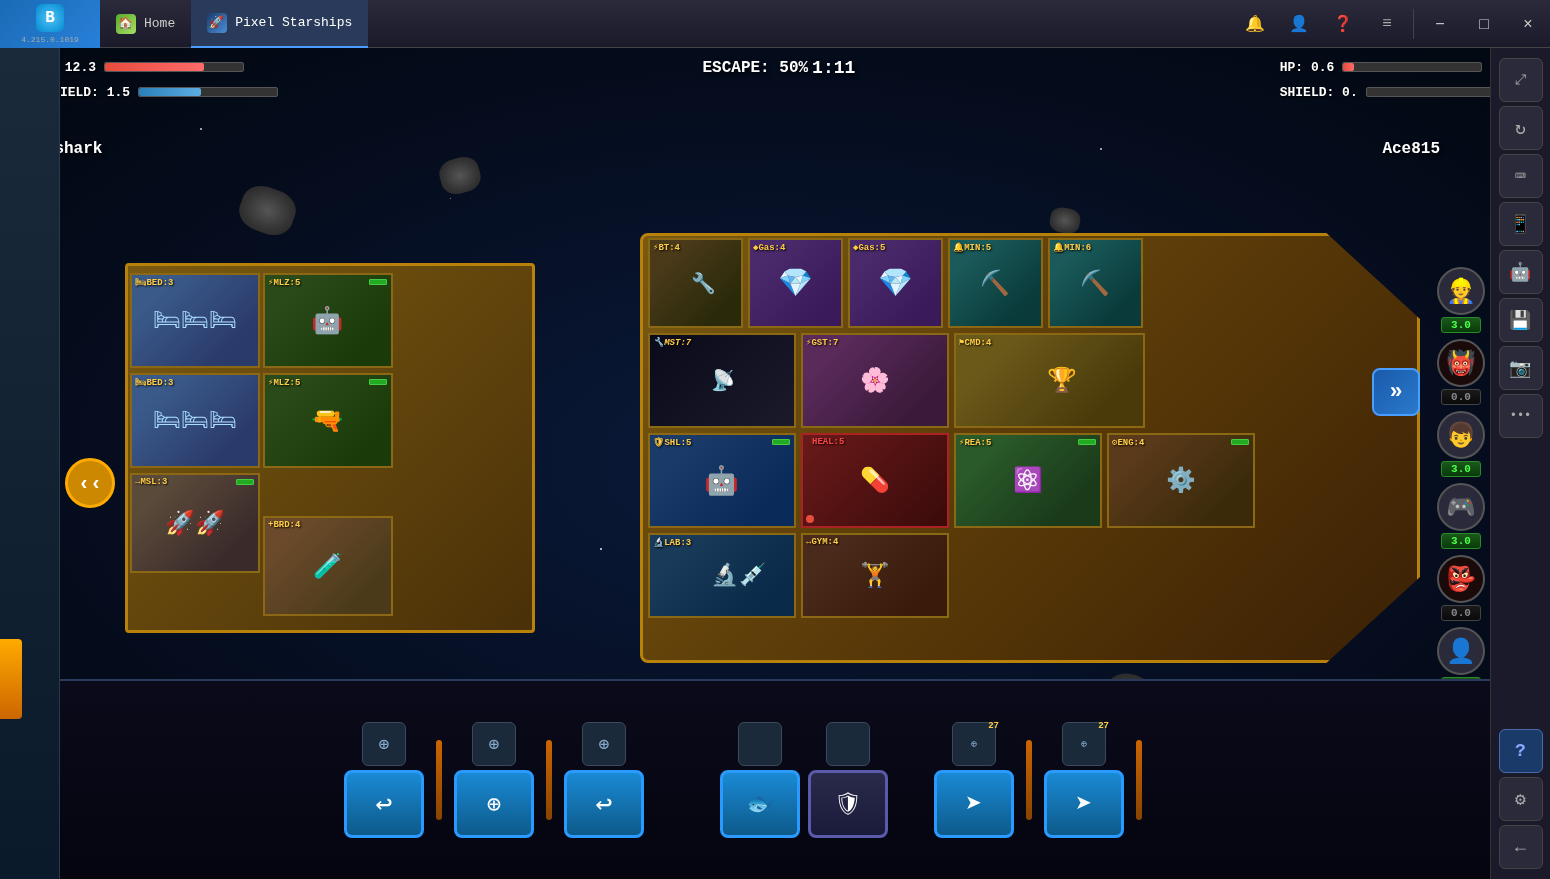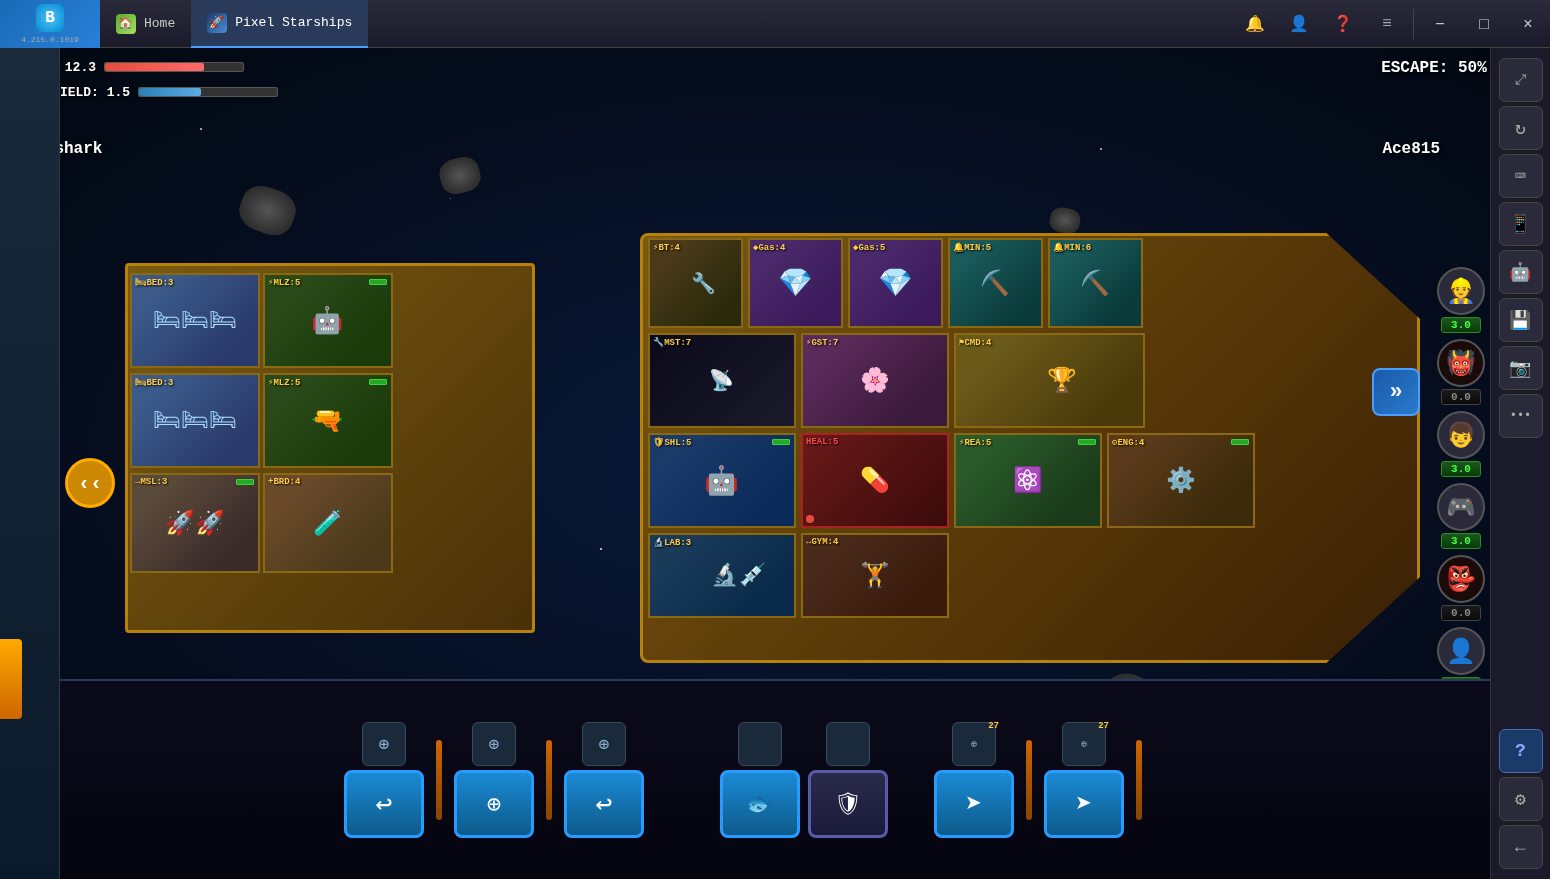--- a/index.html
+++ b/index.html
@@ -482,21 +482,21 @@
       width: 22px;
       height: 80px;
       background: linear-gradient(180deg, #ffaa00, #cc6600);
       border-radius: 0 4px 4px 0;
       z-index: 65;
     }
 
     
     .sprite-bed { background: linear-gradient(135deg, #3a5a8a 20%, #2a3a6a 80%); text-align: right; }
     .sprite-missile { background: linear-gradient(135deg, #5a4a3a 20%, #3a2a2a 80%); justify-content: flex-end; }
-    .sprite-brig { background: linear-gradient(135deg, #6a4a2a 20%, #4a3a1a 80%); }
+    .sprite-brig { background: linear-gradient(135deg, #6a4a2a 20%, #4a3a1a 80%); margin-top: 43px; }
     .sprite-lab { background: linear-gradient(135deg, #1a3a5a 20%, #0a2a4a 80%); padding-left: 34px; }
     .sprite-gym { background: linear-gradient(135deg, #4a2a1a 20%, #3a1a0a 80%); }
     .sprite-shield { background: linear-gradient(135deg, #1a3a6a 20%, #0a2a5a 80%); }
     .sprite-reactor { background: linear-gradient(135deg, #2a5a2a 20%, #1a3a1a 80%); }
     .sprite-engine { background: linear-gradient(135deg, #5a3a1a 20%, #3a2a0a 80%); }
     .sprite-command { background: linear-gradient(135deg, #6a5a1a 20%, #4a3a0a 80%); padding-left: 26px; }
     .sprite-gas { background: linear-gradient(135deg, #4a2a6a 20%, #3a1a5a 80%); }
     .sprite-mineral { background: linear-gradient(135deg, #1a5a5a 20%, #0a3a3a 80%); justify-content: center; }
     .sprite-mst { background: linear-gradient(135deg, #1a1a1a 20%, #0a0a0a 80%); }
     .sprite-gst { background: linear-gradient(135deg, #5a2a5a 20%, #3a1a3a 80%); }
@@ -571,20 +571,36 @@
         <span>SHIELD: 1.5</span>
         <div class="shield-bar-container">
           <div class="shield-bar" style="width:45%"></div>
         </div>
       </div>
     </div>
     <div class="hud-center">
       <div class="escape-text">ESCAPE: 50%</div>
       <div class="timer-text">1:11</div>
     </div>
+    <div class="hud-right">
+      <div class="stat-row">
+        <span>HP: 0.6</span>
+        <div class="hp-bar-container">
+          <div class="hp-bar" style="width:8%;background:linear-gradient(90deg,#e74c3c,#ff6b6b);"></div>
+        </div>
+        <span class="heart-icon">♥</span>
+      </div>
+      <div class="stat-row">
+        <span>SHIELD: 0.</span>
+        <div class="shield-bar-container">
+          <div class="shield-bar" style="width:0%"></div>
+        </div>
+        <span class="shield-icon">🛡</span>
+      </div>
+    </div>
   </div>
 
   <div class="ship-name">Gladshark</div>
   <div class="enemy-name">Ace815</div>
 
   <div id="left-sidebar"></div>
   <div id="orange-indicator"></div>
 
   <div id="player-ship" style="position:absolute;left:65px;top:215px;width:470px;height:380px;">
 
@@ -644,40 +660,40 @@
     </div>
     <div class="room sprite-mineral" style="position:absolute;left:308px;top:60px;width:95px;height:90px;">
       <span class="room-label">🔔MIN:5</span>
       <div class="room-content" style="font-size:24px;">⛏️</div>
     </div>
     <div class="room sprite-mineral" style="position:absolute;left:408px;top:60px;width:95px;height:90px;">
       <span class="room-label">🔔MIN:6</span>
       <div class="room-content" style="font-size:24px;">⛏️</div>
     </div>
 
-    <div class="room sprite-mst" style="position:absolute;left:8px;top:155px;width:148px;height:95px;">
+    <div class="room sprite-mst" style="position:absolute;left:8px;top:155px;width:148px;height:95px;font-style:italic;">
       <span class="room-label">🔧MST:7</span>
       <div class="room-content" style="font-size:20px;background:linear-gradient(135deg,#0a0a1a,#1a1a2a);width:100%;height:100%;display:flex;align-items:center;justify-content:center;">📡</div>
     </div>
     <div class="room sprite-gst" style="position:absolute;left:161px;top:155px;width:148px;height:95px;">
       <span class="room-label">⚡GST:7</span>
       <div class="room-content" style="font-size:24px;">🌸</div>
     </div>
     <div class="room sprite-command" style="position:absolute;left:314px;top:155px;width:191px;height:95px;">
       <span class="room-label">⚑CMD:4</span>
       <div class="room-content" style="font-size:24px;">🏆</div>
     </div>
 
     <div class="room sprite-shield" style="position:absolute;left:8px;top:255px;width:148px;height:95px;">
       <span class="room-label">🛡SHL:5</span>
       <div class="green-bar"></div>
       <div class="room-content" style="font-size:28px;">🤖</div>
     </div>
     <div class="room sprite-hlt" style="position:absolute;left:161px;top:255px;width:148px;height:95px;background:linear-gradient(135deg,#6a1a1a,#3a0a0a);border-color:#aa2222;">
-      <span class="room-label" style="color:#ff4444;">HEAL:5</span>
+      <span class="room-label" style="color:#ff4444;margin-left:6px;">HEAL:5</span>
       <div class="health-pip"></div>
       <div class="room-content" style="font-size:24px;">💊</div>
     </div>
     <div class="room sprite-reactor" style="position:absolute;left:314px;top:255px;width:148px;height:95px;">
       <span class="room-label">⚡REA:5</span>
       <div class="green-bar"></div>
       <div class="room-content" style="font-size:24px;">⚛️</div>
     </div>
     <div class="room sprite-engine" style="position:absolute;left:467px;top:255px;width:148px;height:95px;">
       <span class="room-label">⚙ENG:4</span>

